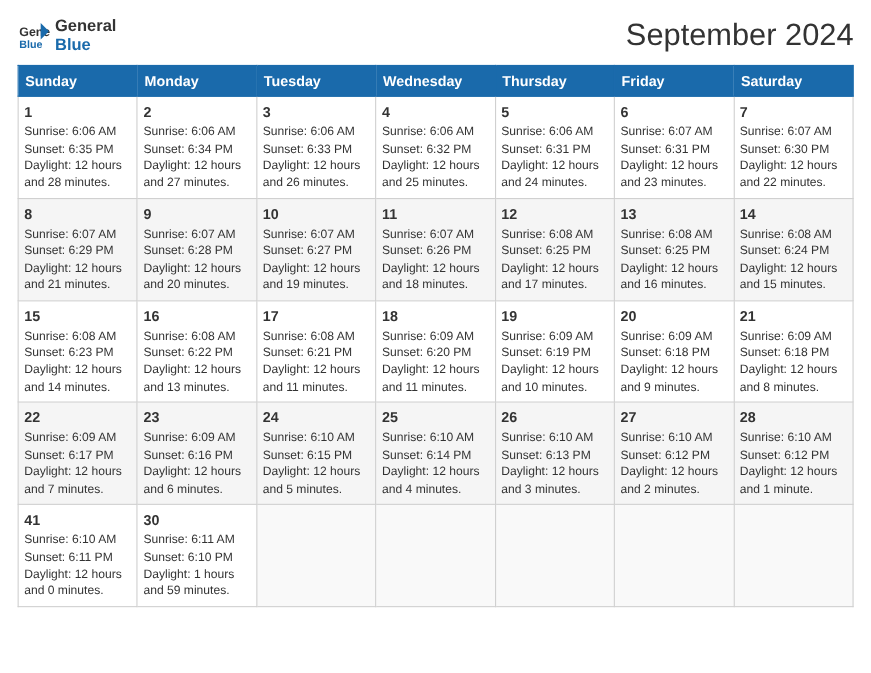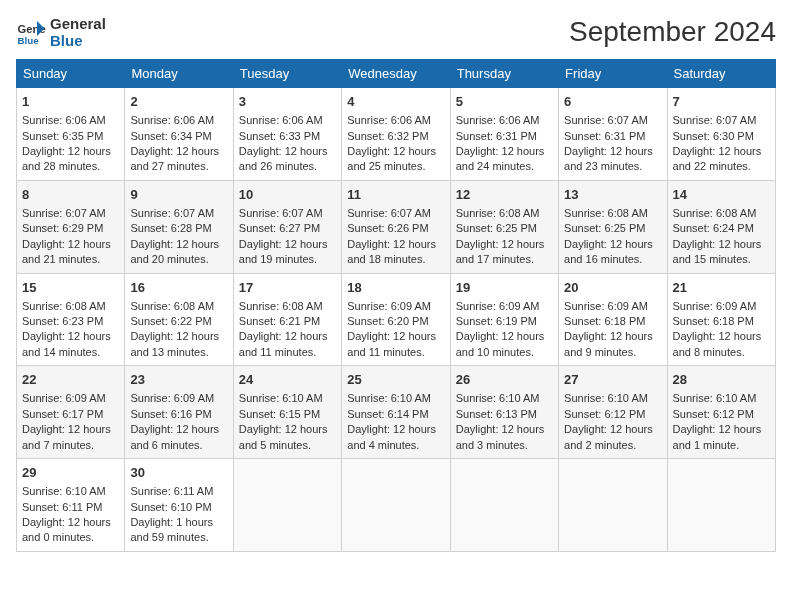--- a/index.html
+++ b/index.html
@@ -42,21 +42,21 @@
       width: 100%;
       border-collapse: collapse;
       font-size: 11px;
     }
     thead tr th {
       background: #1a6aab;
       color: #fff;
       text-align: left;
       padding: 6px 6px;
       font-size: 13px;
-      font-weight: normal;
+      font-weight: bold;
       border: 1px solid #1a6aab;
     }
     tbody tr td {
       border: 1px solid #d0d0d0;
       vertical-align: top;
       padding: 5px 5px;
       color: #333;
       line-height: 1.4;
       width: 14.28%;
     }
@@ -308,21 +308,21 @@
         <td>
           <span class="day-num">28</span>
           <div>Sunrise: 6:10 AM</div>
           <div>Sunset: 6:12 PM</div>
           <div>Daylight: 12 hours</div>
           <div>and 1 minute.</div>
         </td>
       </tr>
       <tr>
         <td>
-          <span class="day-num">29</span>
+          <span class="day-num">41</span>
           <div>Sunrise: 6:10 AM</div>
           <div>Sunset: 6:11 PM</div>
           <div>Daylight: 12 hours</div>
           <div>and 0 minutes.</div>
         </td>
         <td>
           <span class="day-num">30</span>
           <div>Sunrise: 6:11 AM</div>
           <div>Sunset: 6:10 PM</div>
           <div>Daylight: 1 hours</div>

